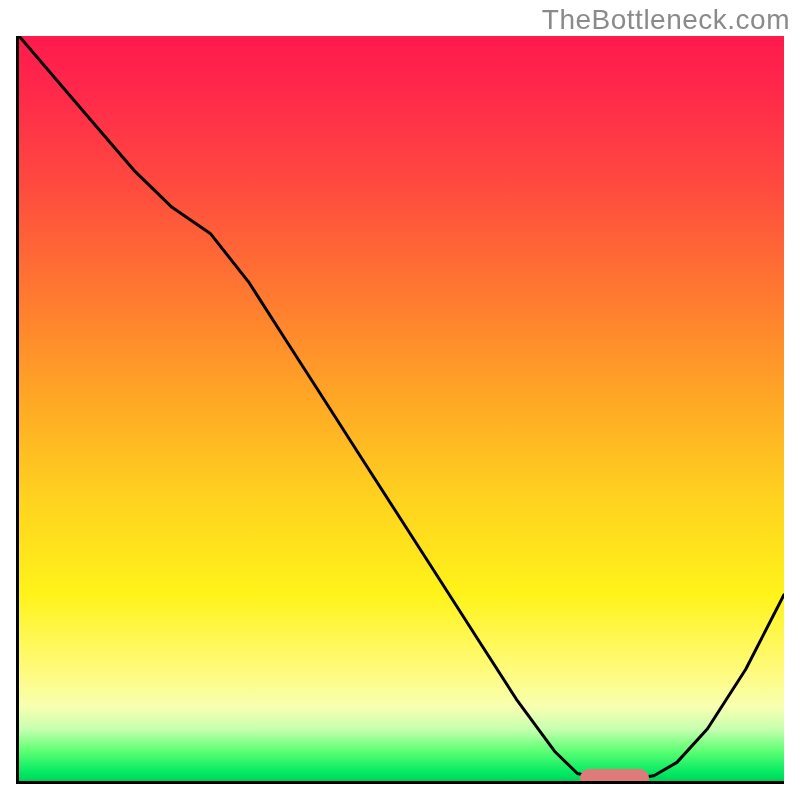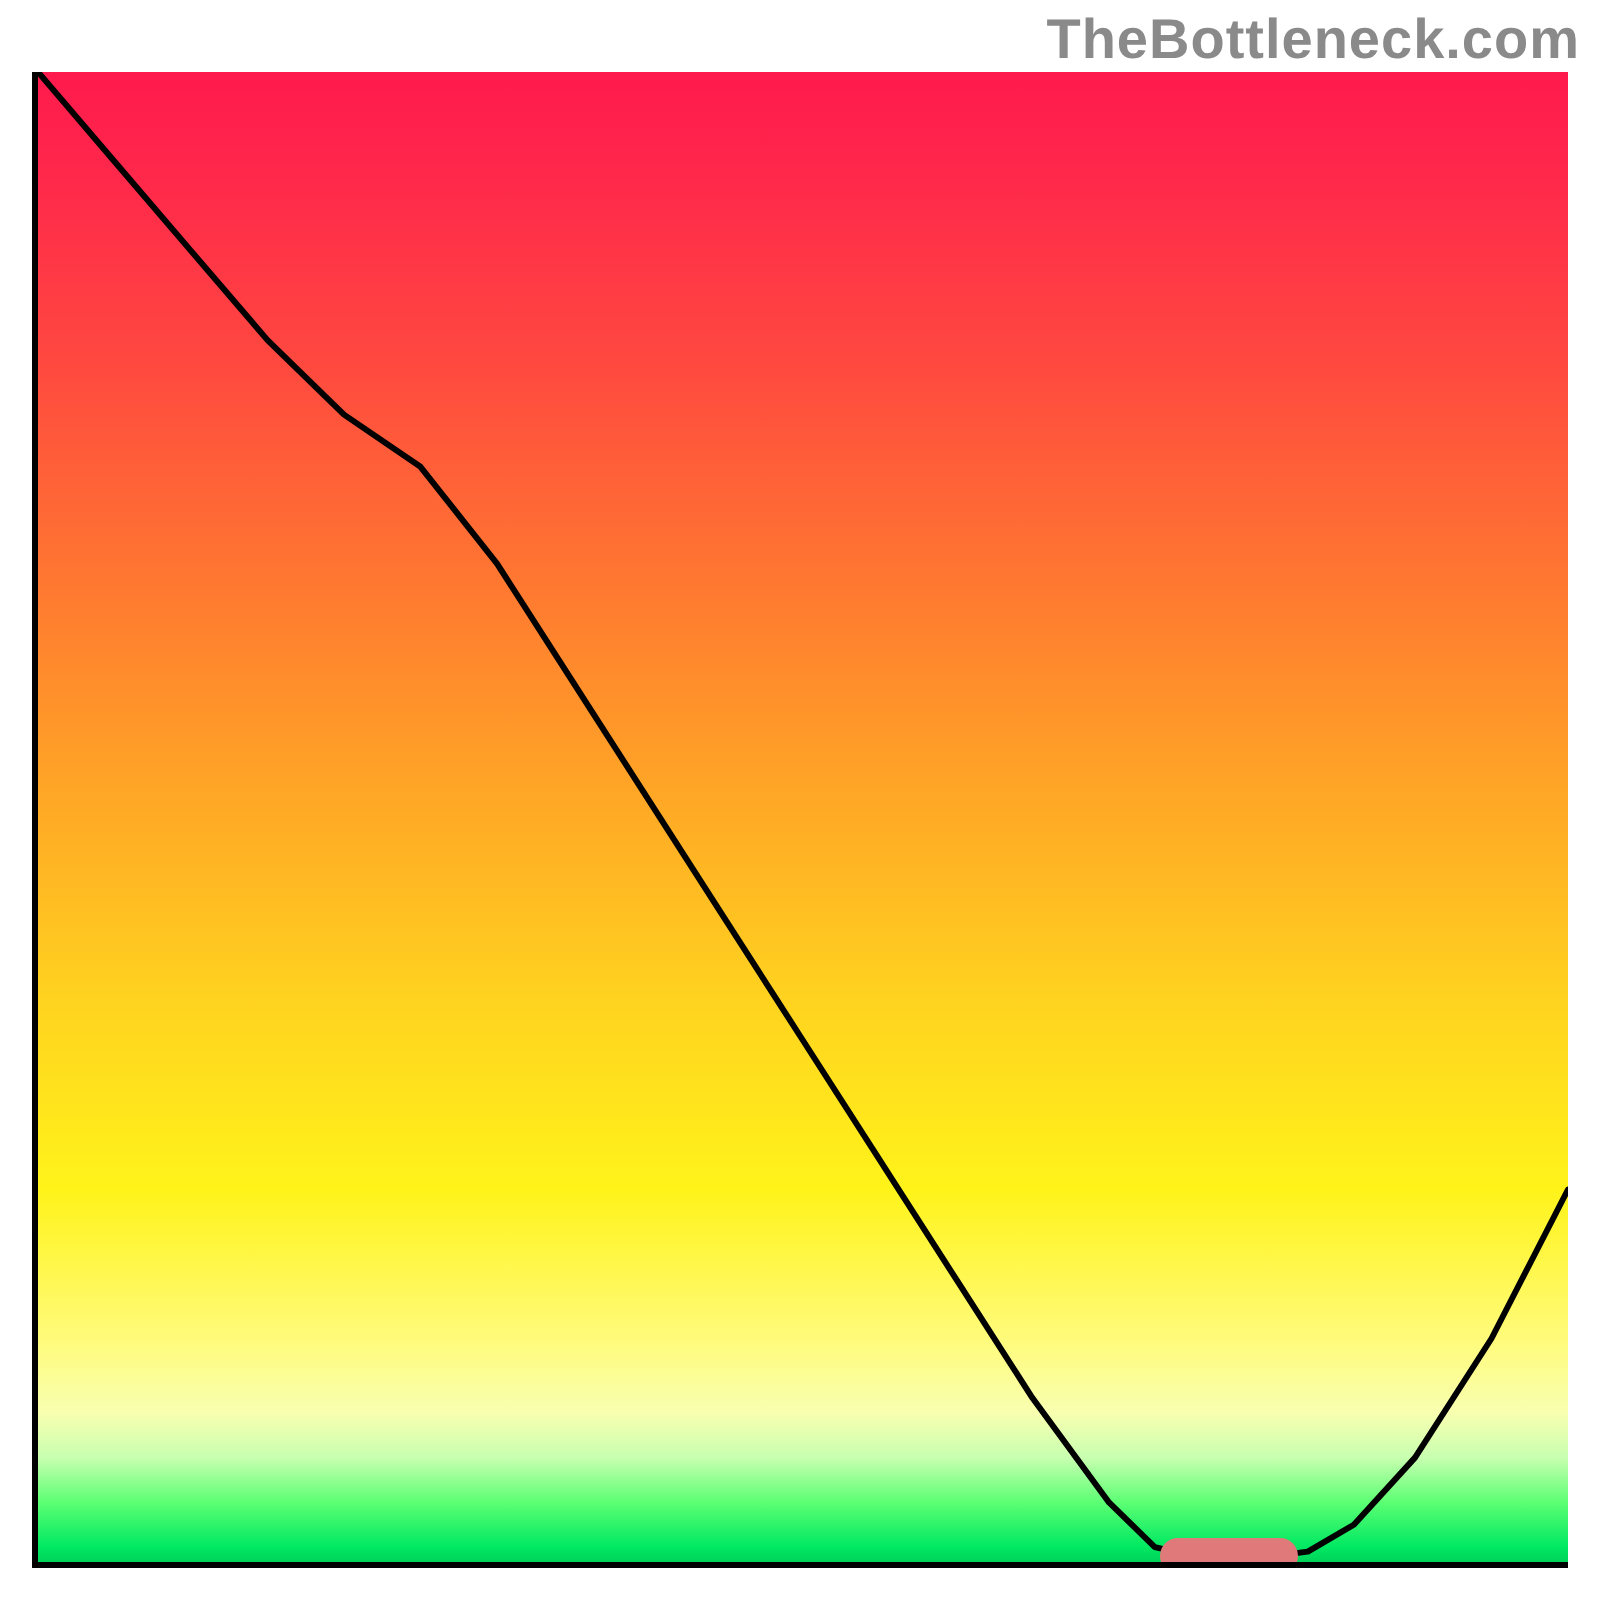--- a/index.html
+++ b/index.html
@@ -8,21 +8,21 @@
     position: relative;
     width: 800px;
     height: 800px;
   }
   .watermark {
     position: absolute;
     top: 4px;
     right: 10px;
     font-family: Arial, Helvetica, sans-serif;
     font-size: 28px;
-    font-weight: bold;
+    font-weight: normal;
     color: #8a8a8a;
     letter-spacing: 0.5px;
     z-index: 10;
   }
   .plot-area {
     position: absolute;
     left: 16px;
     top: 36px;
     width: 768px;
     height: 748px;

